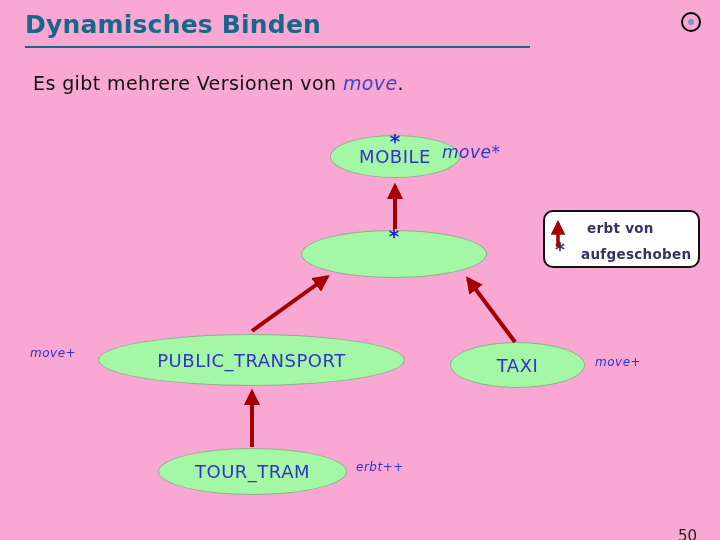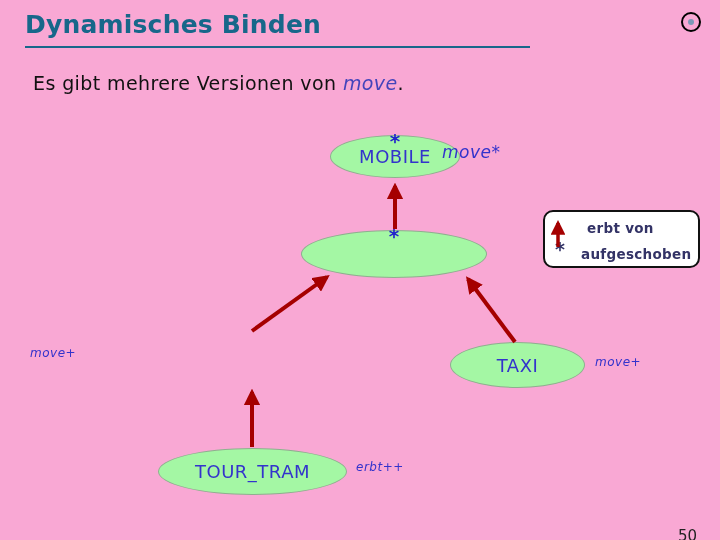--- a/index.html
+++ b/index.html
@@ -106,20 +106,23 @@
 
   <div class="node" style="left:330px;top:135px;width:130px;height:43px">
     <span class="star">*</span>
     <span class="node-label">MOBILE</span>
   </div>
 
   <div class="node" style="left:301px;top:230px;width:186px;height:48px">
     <span class="star">*</span>
   </div>
 
+  <div class="node" style="left:98px;top:334px;width:307px;height:52px">
+    <span class="node-label">PUBLIC_TRANSPORT</span>
+  </div>
 
   <div class="node" style="left:450px;top:342px;width:135px;height:46px">
     <span class="node-label">TAXI</span>
   </div>
 
   <div class="node" style="left:158px;top:448px;width:189px;height:47px">
     <span class="node-label">TOUR_TRAM</span>
   </div>
 
   <span class="annot" style="left:442px;top:142px;font-size:17px">move*</span>

